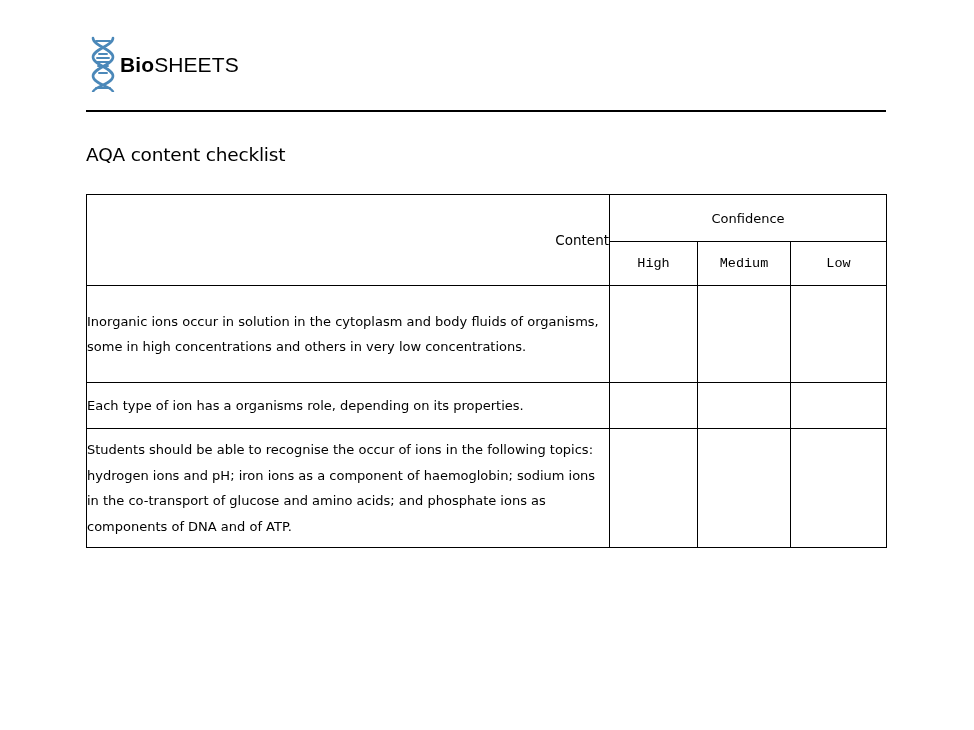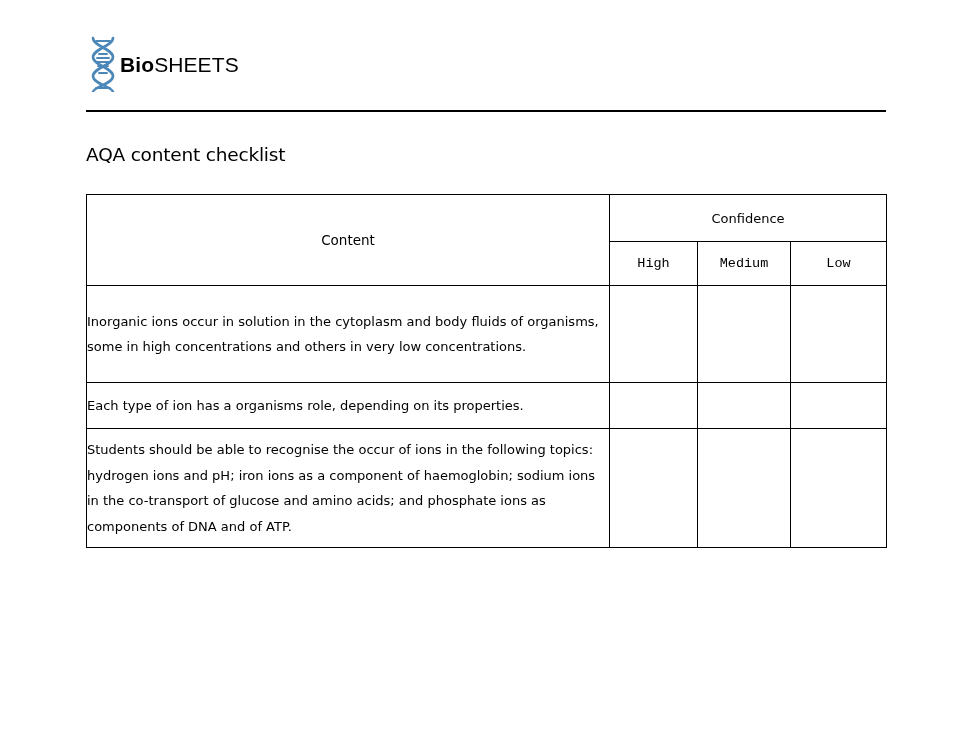--- a/index.html
+++ b/index.html
@@ -98,21 +98,21 @@
     vertical-align: middle;
     font-weight: normal;
   }
 
   col.c-content { width: 523px; }
   col.c-high    { width: 88px; }
   col.c-medium  { width: 93px; }
   col.c-low     { width: 96px; }
 
   .th-content {
-    text-align: center;
+    text-align: right;
     font-weight: bold;
     font-size: 13.5px;
     padding: 0 0 0 9px;
     height: 89px;
   }
   .th-confidence {
     text-align: center;
     font-weight: bold;
     font-size: 13px;
     height: 46px;

